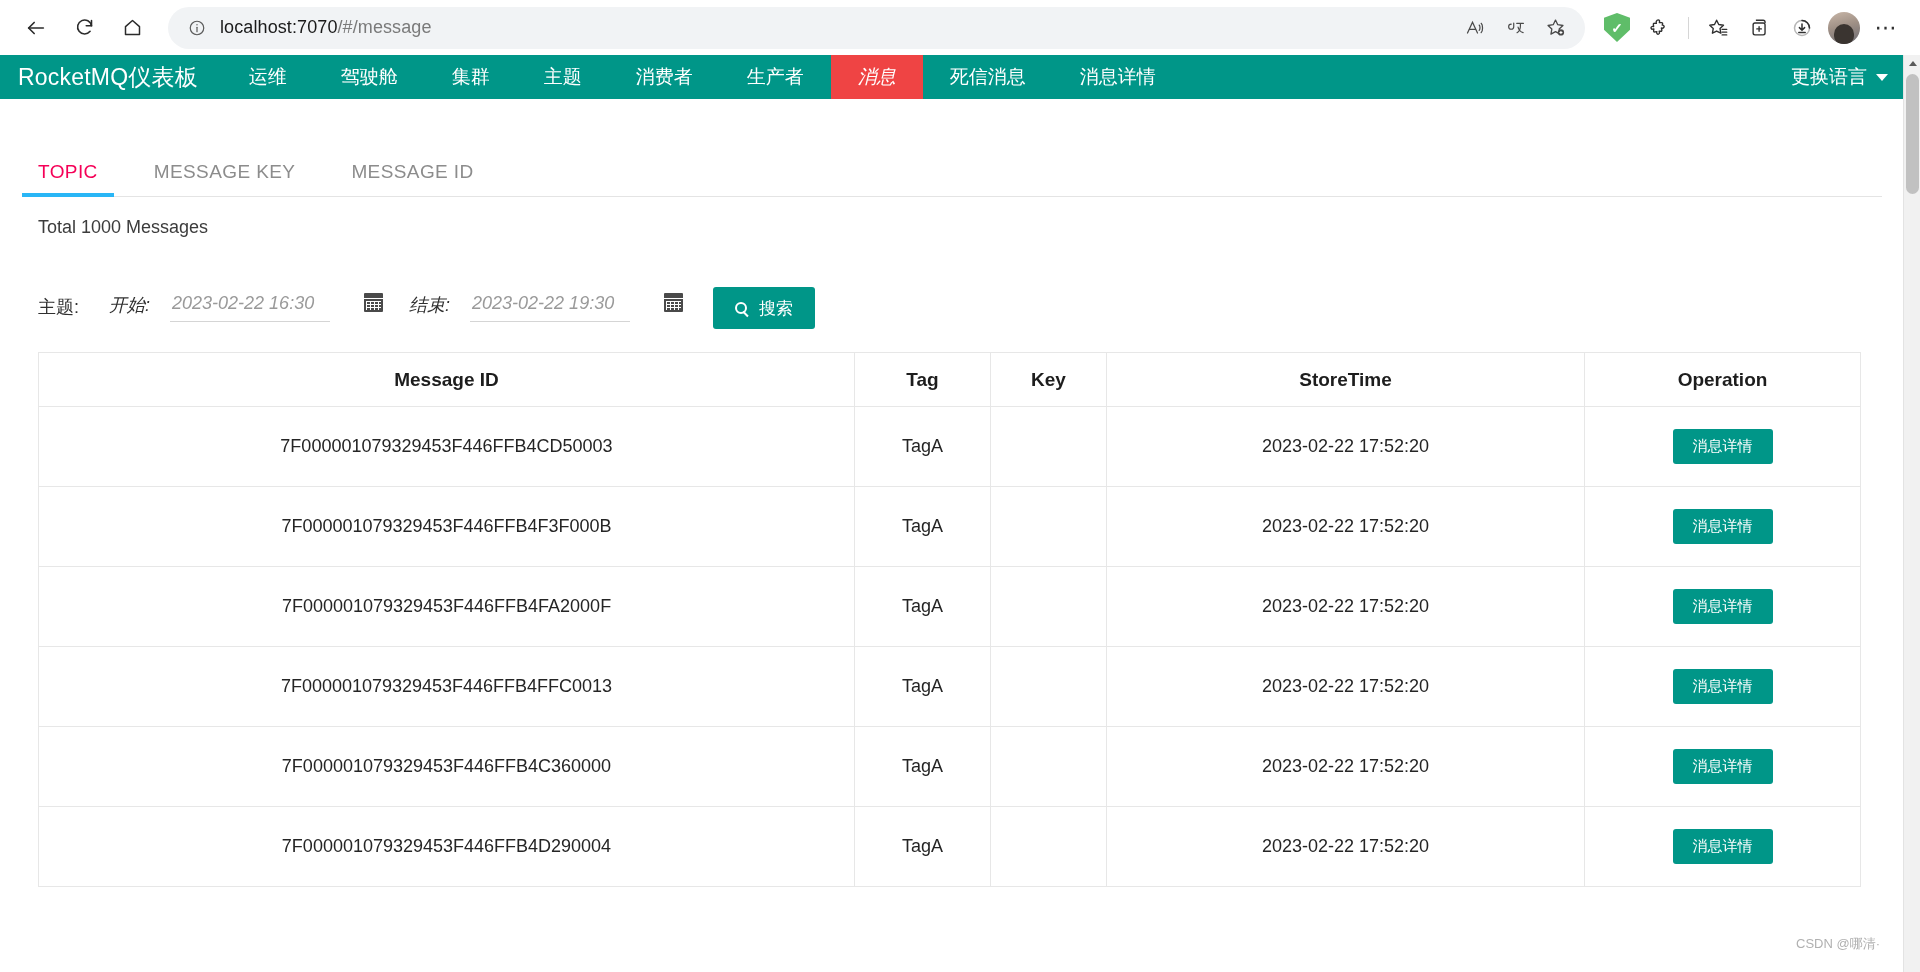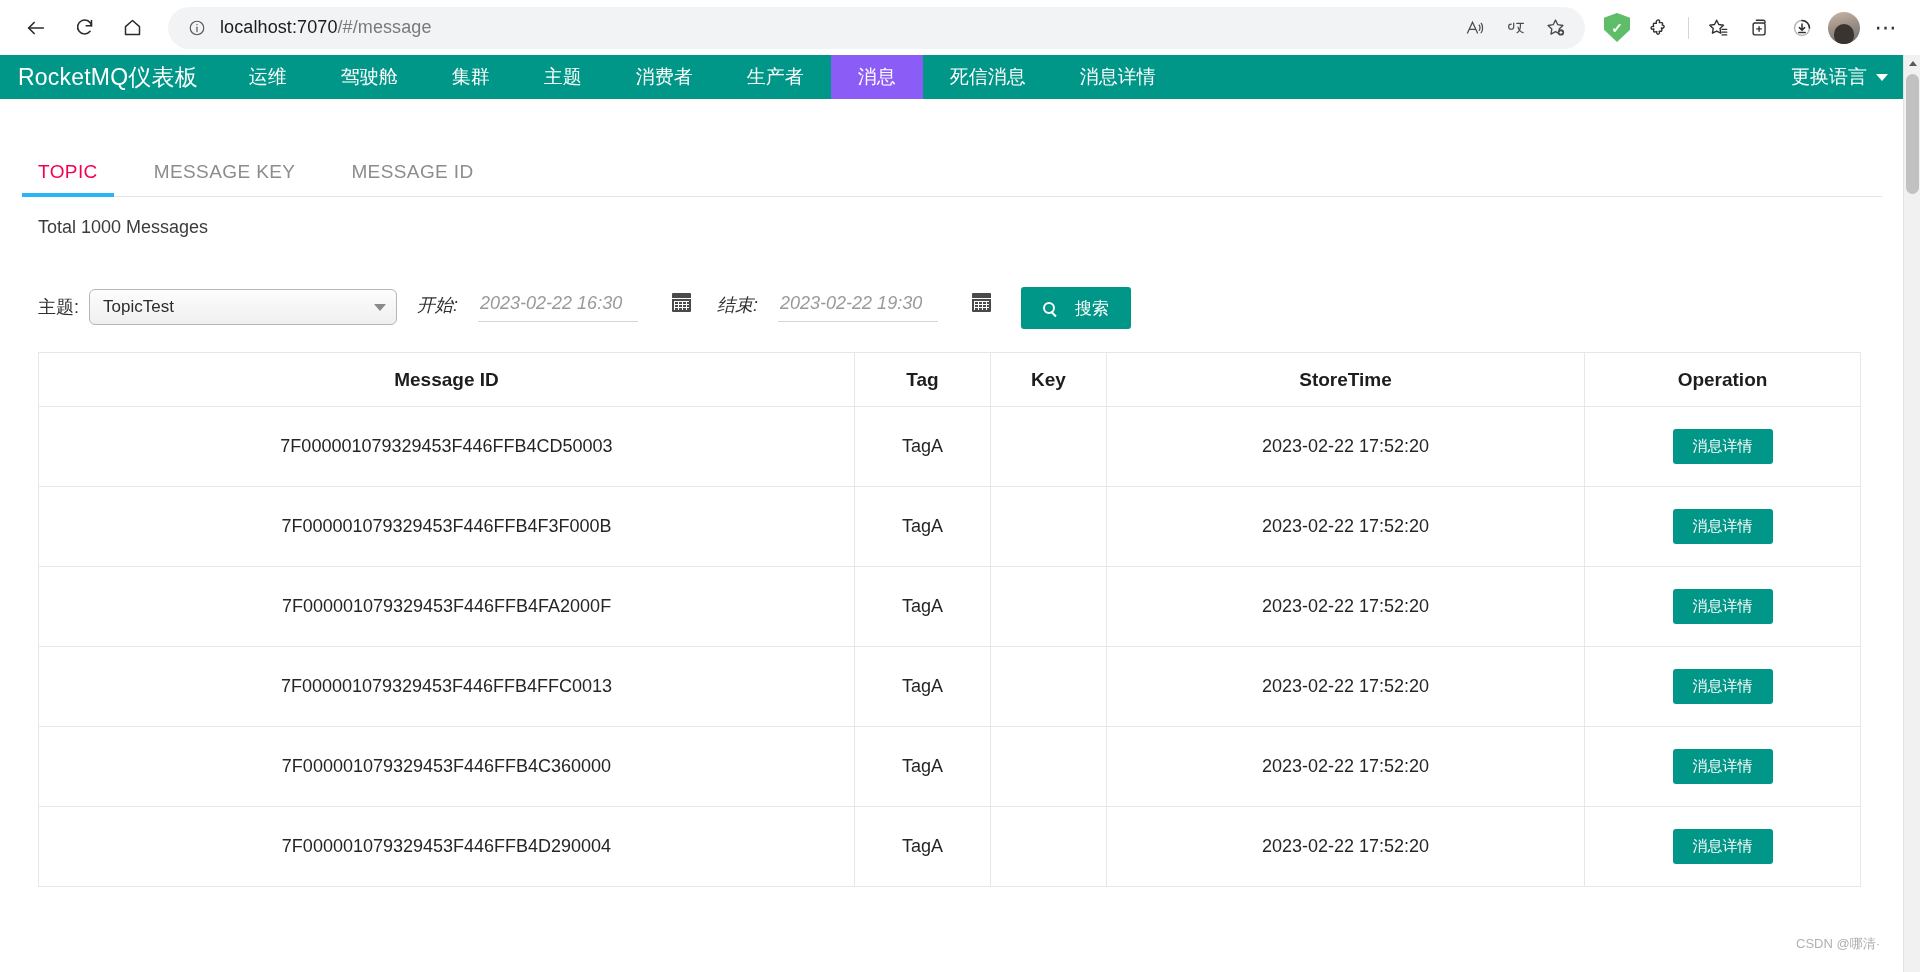--- a/index.html
+++ b/index.html
@@ -112,21 +112,21 @@
     white-space: nowrap;
   }
   .nav-items { display: flex; align-items: stretch; }
   .nav-item {
     display: flex; align-items: center;
     padding: 0 27px;
     font-size: 19px;
     white-space: nowrap;
     color: #ffffff;
   }
-  .nav-item.active { background: #8b5cf6; }
+  .nav-item.active { background: #ef4444; font-style: italic; }
   .nav-right {
     margin-left: auto;
     display: flex; align-items: center;
     padding: 0 32px 0 0;
     font-size: 19px;
     white-space: nowrap;
     gap: 9px;
   }
   .caret-down {
     width: 0; height: 0;
@@ -246,21 +246,21 @@
     margin-left: 30px;
     height: 42px;
     background: #009688;
     color: #ffffff;
     border: none;
     border-radius: 3px;
     font-size: 17px;
     padding: 0 22px;
     display: inline-flex;
     align-items: center;
-    gap: 18px;
+    gap: 10px;
     font-family: "Liberation Sans", sans-serif;
     align-self: center;
     margin-top: 2px;
   }
   .mag {
     width: 12px; height: 12px;
     border: 2px solid #fff; border-radius: 50%;
     position: relative; display: inline-block;
     margin-right: 2px;
   }
@@ -457,24 +457,20 @@
   <div class="tabs">
     <div class="tab active">TOPIC</div>
     <div class="tab">MESSAGE KEY</div>
     <div class="tab">MESSAGE ID</div>
   </div>
 
   <div class="total-line">Total 1000 Messages</div>
 
   <div class="form-row">
     <span class="form-label">主题:</span>
-    <div class="topic-select">
-      <span class="sel-val">TopicTest</span>
-      <span class="sel-arrow"></span>
-    </div>
 
     <div class="date-group">
       <span class="date-label">开始:</span>
       <div class="date-field">2023-02-22 16:30</div>
       <span class="cal-icon">
           <span class="top"></span>
           <span class="body"></span>
         </span>
     </div>
 

